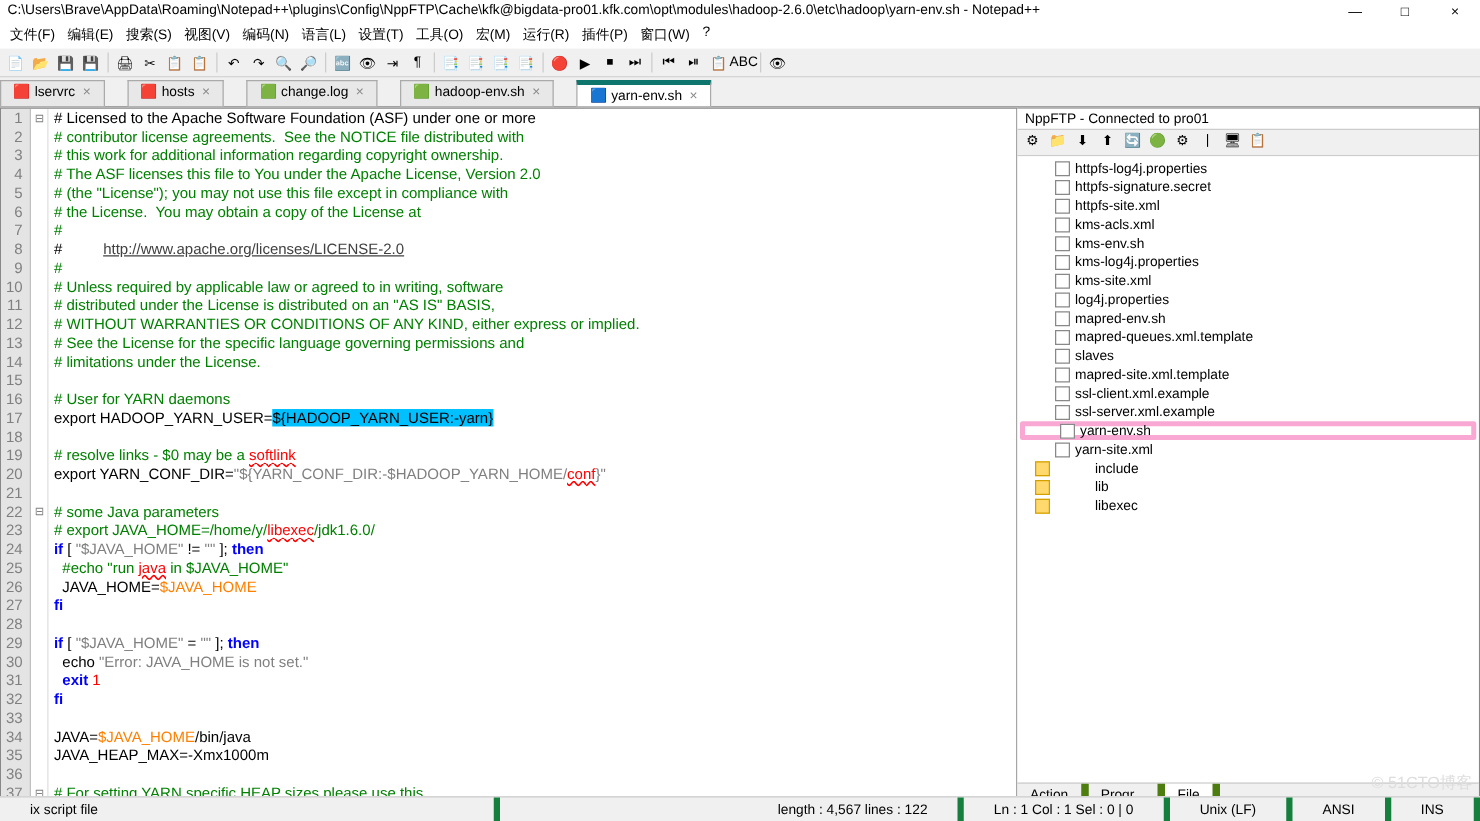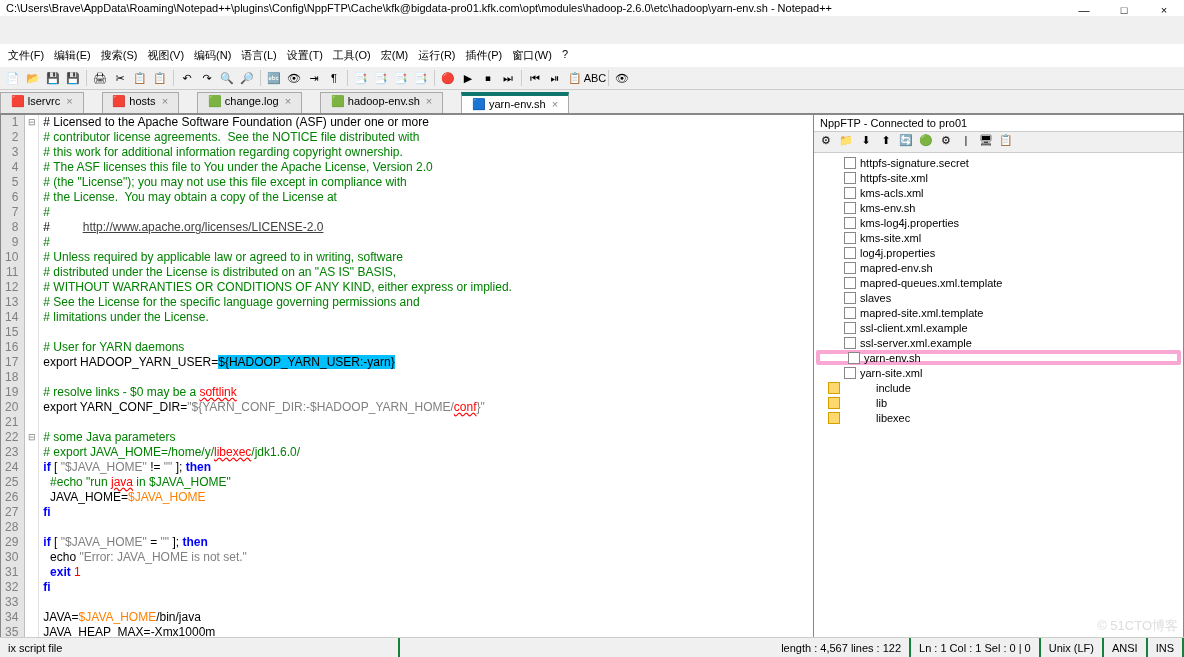--- a/index.html
+++ b/index.html
@@ -1,20 +1,20 @@
 <!DOCTYPE html>
 <html><head>
 <meta charset="utf-8">
 <style>
 * { margin:0; padding:0; box-sizing:border-box; font-family:"Microsoft YaHei","Segoe UI",Tahoma,sans-serif; }
 body { background:#f0f0f0; font-size:11px; color:#000; overflow:hidden; width:1184px; height:657px; }
 .window-ctrl { position:absolute; top:0; right:0; display:flex; }
 .window-ctrl span { width:40px; height:20px; text-align:center; line-height:20px; cursor:pointer; }
 .titlebar { padding:2px 6px; background:#fff; font-size:11px; }
-.menubar { padding:2px 4px; background:#fff; display:flex; gap:2px; font-size:11px;margin-top:28px; }
+.menubar { padding:2px 4px; background:#fff; display:flex; gap:2px; font-size:11px; }
 .menubar span { padding:2px 4px; cursor:pointer; }
 .toolbar { background:#f0f0f0; border-bottom:1px solid #ccc; padding:2px 4px; display:flex; gap:2px; align-items:center; }
 .toolbar .tbtn { width:18px; height:18px; border:1px solid transparent; display:inline-flex; align-items:center; justify-content:center; cursor:pointer; font-size:11px; }
 .toolbar .sep { width:1px; height:16px; background:#ccc; margin:0 2px; }
 .tabbar { background:#f0f0f0; display:flex; border-bottom:1px solid #888; padding-top:2px;gap:16px; }
 .tab { padding:2px 10px; border:1px solid #aaa; border-bottom:none; margin-right:2px; background:#e8e8e8; cursor:pointer; position:relative; font-size:11px; }
 .tab.active { background:#fff; border-top:4px solid #0f766e; font-weight:normal; }
 .tab .closex { margin-left:6px; color:#888; }
 .main { display:flex; height:560px; }
 .editor-wrap { flex:1; display:flex; flex-direction:column; border:1px solid #888; background:#fff; }
@@ -40,21 +40,21 @@
 .sp-tree { flex:1; background:#fff; overflow-y:auto; padding:2px; }
 .tree-item { padding:1px 2px 1px 28px; cursor:pointer; font-size:11px; display:flex; align-items:center; gap:4px; height:15px; }
 .tree-item.folder { padding-left:12px;gap:36px; }
 .tree-item.selected { border:4px solid #f9a8d4; border-radius:2px; }
 .fico { width:12px; height:12px; display:inline-block; border:1px solid #888; background:#fff; position:relative; }
 .fico.folder { background:#ffd96e; border-color:#d4a000; }
 .sp-tabs { border-top:1px solid #ccc; display:flex; background:#f0f0f0; }
 .sp-tabs span { padding:3px 10px; border-right:6px solid #4d7c0f; cursor:pointer; font-size:11px; }
 .sp-tabs span.active { background:#fff; }
 .statusbar { position:absolute; bottom:0; left:0; right:0; height:20px; background:#f0f0f0; border-top:1px solid #ccc; display:flex; align-items:center; font-size:11px; }
-.statusbar .cell { padding:0 8px; border-right:2px solid #15803d; height:100%; display:flex; align-items:center; }
+.statusbar .cell { padding:0 24px; border-right:5px solid #15803d; height:100%; display:flex; align-items:center; }
 .statusbar .cell:first-child { flex:0 0 400px; }
 .statusbar .spacer { flex:1; }
 .wm { position:absolute; bottom:22px; right:6px; color:#ddd; font-size:13px; pointer-events:none; }
 </style>
 </head>
 <body>
 
 <div class="window-ctrl">
   <span>—</span>
   <span>□</span>
@@ -222,20 +222,24 @@
         <span>🔄</span>
         <span>🟢</span>
         <span>⚙</span>
         <span>|</span>
         <span>🖥</span>
         <span>📋</span>
       </div>
     <div class="sp-tree" id="tree">
         <div class="tree-item">
           <span class="fico"></span>
+          <span>httpfs-log4j.properties</span>
+        </div>
+        <div class="tree-item">
+          <span class="fico"></span>
           <span>httpfs-signature.secret</span>
         </div>
         <div class="tree-item">
           <span class="fico"></span>
           <span>httpfs-site.xml</span>
         </div>
         <div class="tree-item">
           <span class="fico"></span>
           <span>kms-acls.xml</span>
         </div>

